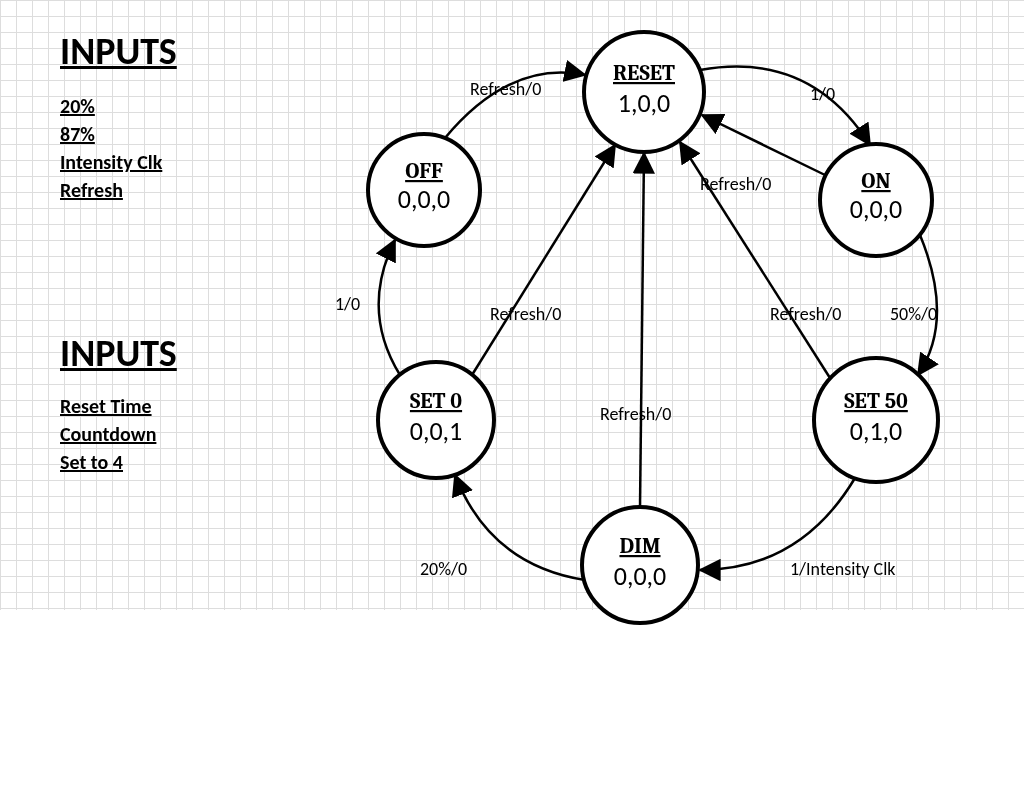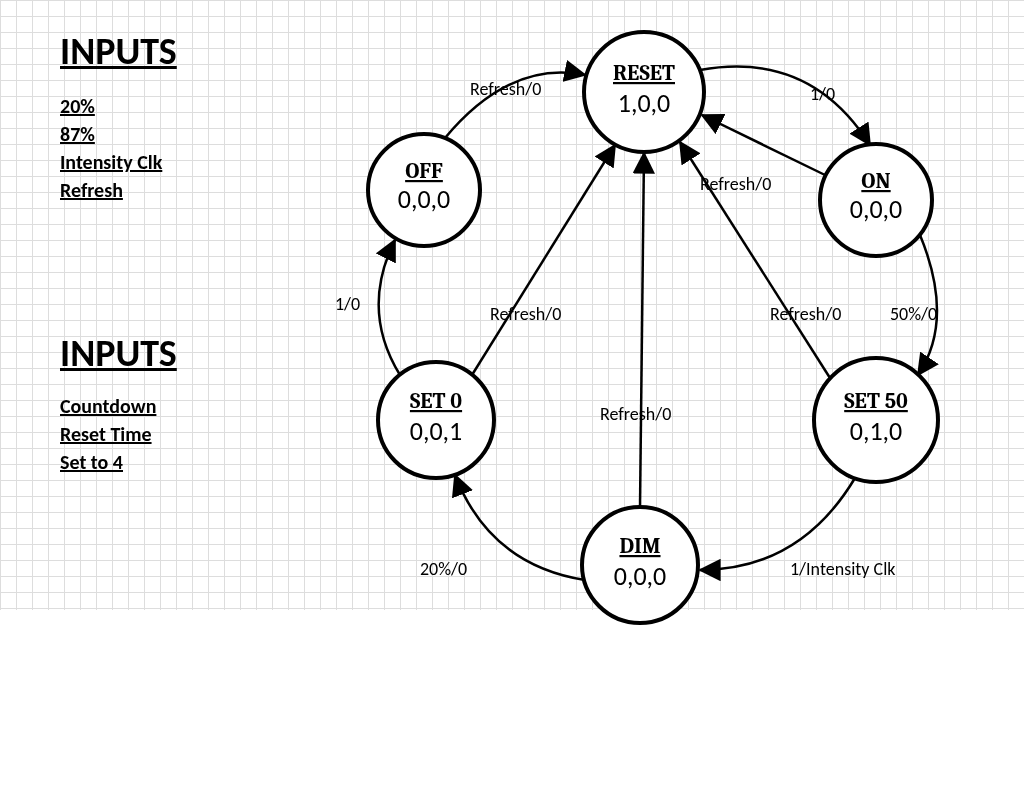--- a/index.html
+++ b/index.html
@@ -74,22 +74,22 @@
   <div class="text-block" style="left:60px; top:92px;">
     <div class="list-item">20%</div>
     <div class="list-item">87%</div>
     <div class="list-item">Intensity Clk</div>
     <div class="list-item">Refresh</div>
   </div>
 
   <div class="text-block heading" style="left:60px; top:330px;">INPUTS</div>
 
   <div class="text-block" style="left:60px; top:392px;">
+    <div class="list-item">Reset Time</div>
     <div class="list-item">Countdown</div>
-    <div class="list-item">Reset Time</div>
     <div class="list-item">Set to 4</div>
   </div>
 
   <svg>
     <defs>
       <marker id="arrow" viewBox="0 0 12 12" refX="11" refY="6" markerWidth="9" markerHeight="9" orient="auto-start-reverse">
         <path d="M 0 0 L 12 6 L 0 12 z" fill="#000"></path>
       </marker>
     </defs>
 

